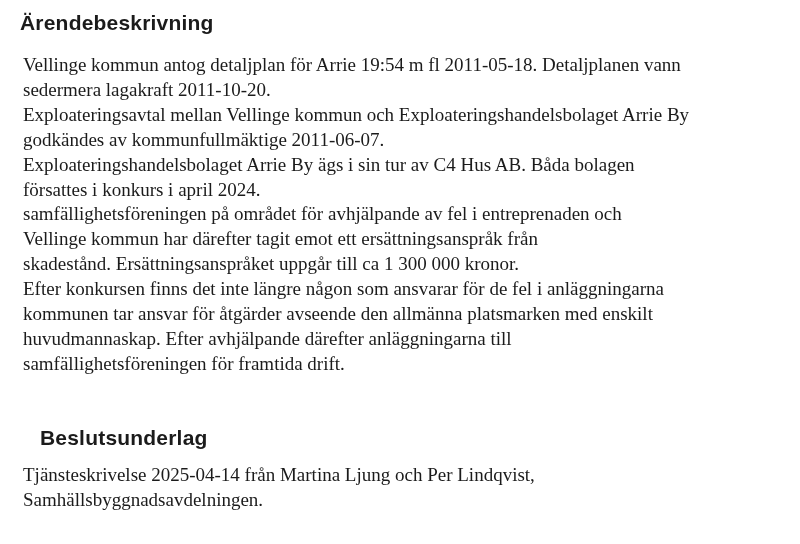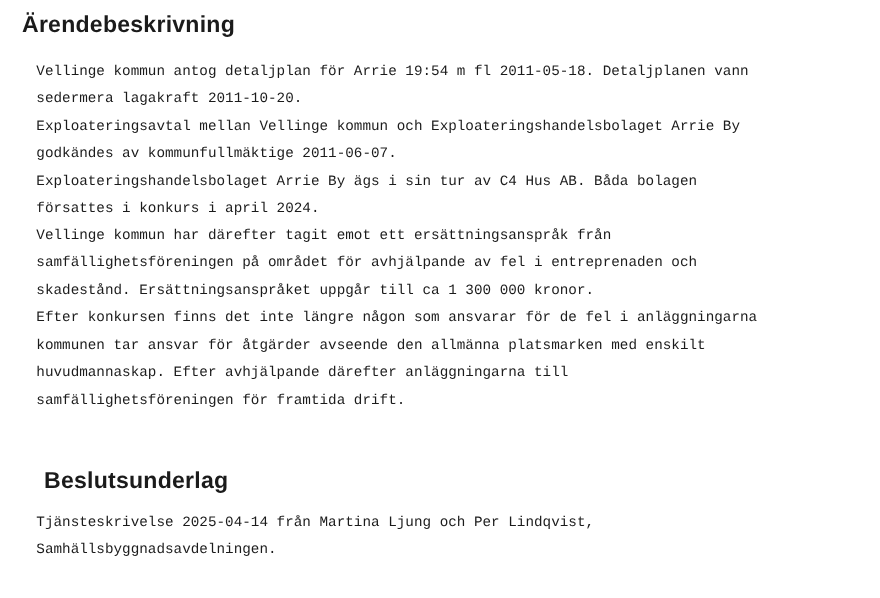--- a/index.html
+++ b/index.html
@@ -21,24 +21,24 @@
   }
   .heading {
     font-family: "Liberation Sans", sans-serif;
     font-weight: bold;
     font-size: 21px;
     line-height: 24px;
     letter-spacing: 0.2px;
     margin: 0;
   }
   .para {
-    font-family: Liberation Mono, monospace;
-    font-size: 13px;
+    font-family: Liberation Serif, serif;
+    font-size: 19px;
     line-height: 24.9px;
-    margin: 13px;
+    margin: 3px;
   }
   .para .line {
     white-space: pre;
   }
   #section-arendebeskrivning .para {
     margin-top: 18px;
   }
   #section-beslutsunderlag .heading {
     margin-top: 49px;
     margin-left: 20px;
@@ -54,22 +54,22 @@
 
   <section id="section-arendebeskrivning">
     <h1 class="heading">Ärendebeskrivning</h1>
     <div class="para">
         <div class="line">Vellinge kommun antog detaljplan för Arrie 19:54 m fl 2011-05-18. Detaljplanen vann</div>
         <div class="line">sedermera lagakraft 2011-10-20.</div>
         <div class="line">Exploateringsavtal mellan Vellinge kommun och Exploateringshandelsbolaget Arrie By</div>
         <div class="line">godkändes av kommunfullmäktige 2011-06-07.</div>
         <div class="line">Exploateringshandelsbolaget Arrie By ägs i sin tur av C4 Hus AB. Båda bolagen</div>
         <div class="line">försattes i konkurs i april 2024.</div>
+        <div class="line">samfällighetsföreningen på området för avhjälpande av fel i entreprenaden och</div>
         <div class="line">Vellinge kommun har därefter tagit emot ett ersättningsanspråk från</div>
-        <div class="line">samfällighetsföreningen på området för avhjälpande av fel i entreprenaden och</div>
         <div class="line">skadestånd. Ersättningsanspråket uppgår till ca 1 300 000 kronor.</div>
         <div class="line">Efter konkursen finns det inte längre någon som ansvarar för de fel i anläggningarna</div>
         <div class="line">kommunen tar ansvar för åtgärder avseende den allmänna platsmarken med enskilt</div>
         <div class="line">huvudmannaskap. Efter avhjälpande därefter anläggningarna till</div>
         <div class="line">samfällighetsföreningen för framtida drift.</div>
       </div>
   </section>
 
   <section id="section-beslutsunderlag">
     <h2 class="heading">Beslutsunderlag</h2>

